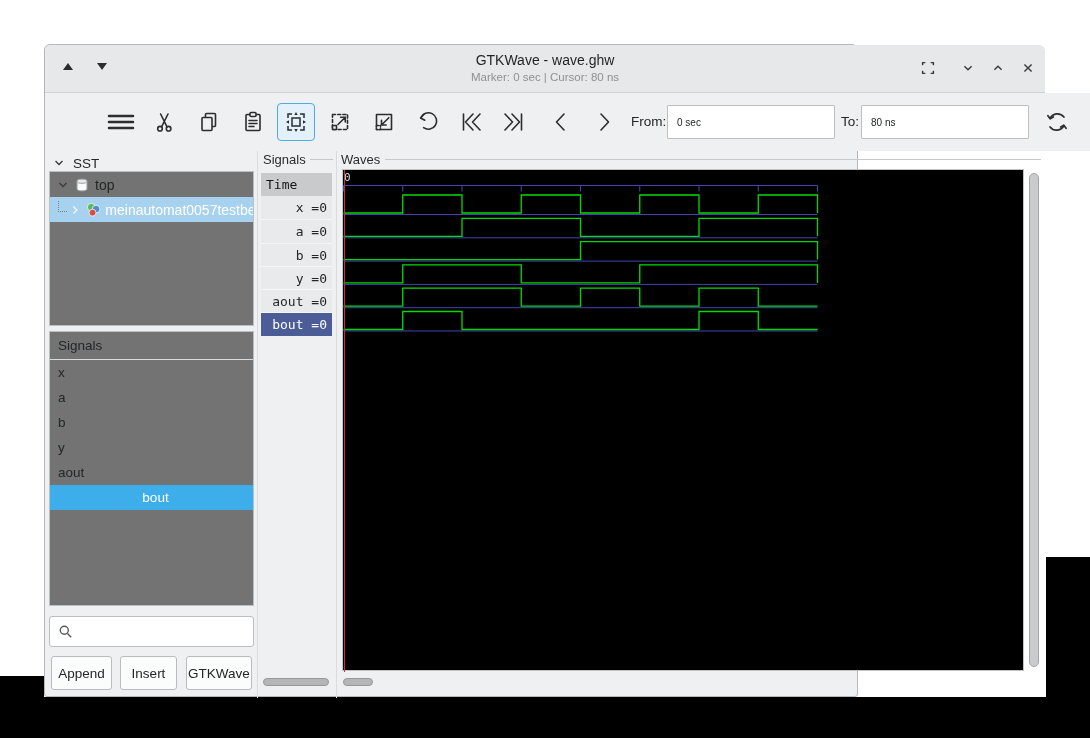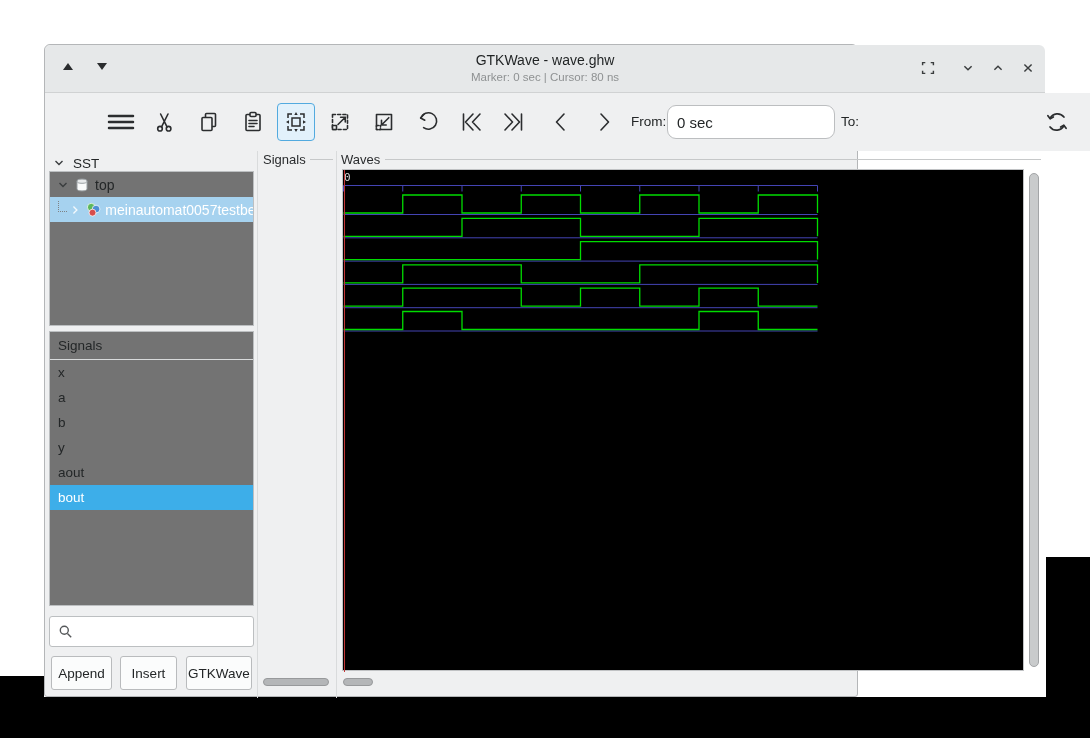--- a/index.html
+++ b/index.html
@@ -22,34 +22,34 @@
   .winctl svg { stroke:#3a3d3e; stroke-width:1.6; fill:none; }
 
   
   .toolbar { position:absolute; left:0; top:48px; width:1000px; height:58px; background:#eff0f1;margin-left:48px; }
   .ti { position:absolute; top:15px; width:28px; height:28px; display:flex; align-items:center; justify-content:center; }
   .ti svg { stroke:#2b2d2f; stroke-width:1.6; fill:none; stroke-linecap:round; stroke-linejoin:round; }
   .ti-box { position:absolute; top:10px; width:38px; height:38px; border:1px solid #52aadf; background:#e2f1fb;
             border-radius:4px; display:flex; align-items:center; justify-content:center; }
   .ti-box svg { stroke:#2b2d2f; stroke-width:1.5; fill:none; }
   .tb-label { position:absolute; top:21px; font-size:13.5px; color:#232627; }
-  .tb-input { position:absolute; top:12px; width:168px; height:34px; border:1px solid #bcbec0; border-radius:9px;
-              background:#fff; font-size:15px; padding:0 9px; color:#232627; font-family:"Liberation Sans",sans-serif; }
+  .tb-input { position:absolute; top:12px; width:168px; height:34px; border:1px solid #bcbec0; border-radius:1px;
+              background:#fff; font-size:10px; padding:0 9px; color:#232627; font-family:"Liberation Sans",sans-serif; }
 
   
   .sst-head { position:absolute; left:8px; top:110px; height:16px; display:flex; align-items:center; gap:8px; font-size:13.5px; }
   .panel-box { position:absolute; background:#737373; border:1px solid #bcbfc1; }
   .tree-box { left:4px; top:126px; width:205px; height:155px; overflow:hidden; }
   .tree-row { height:25px; display:flex; align-items:center; font-size:14px; }
   .tree-row.sel { background:#a6d2ef; color:#ffffff; }
   .tree-guide { width:9px; height:11px; border-left:1px dotted #7e8284; border-bottom:1px dotted #7e8284; margin:-6px 2px 0 8px; }
   .sigs-box { left:4px; top:286px; width:205px; height:275px; overflow:hidden; }
   .sigs-head { height:28px; line-height:28px; padding-left:8px; font-size:13.5px; border-bottom:1px solid #d8dadb; }
   .sig-item { height:25px; line-height:25px; padding-left:8px; font-size:13.5px; }
-  .sig-item.sel { background:#3daee9; color:#fff; }
+  .sig-item.sel { background:#3daee9; color:#fff;text-align:center; }
   .search-box { position:absolute; left:4px; top:571px; width:205px; height:31px; background:#fff;
                 border:1px solid #bcbfc1; border-radius:3px; }
   .search-box svg { position:absolute; left:8px; top:7px; stroke:#55585a; stroke-width:1.4; fill:none; }
   .search-input { position:absolute; left:28px; top:1px; width:172px; height:27px; border:none; outline:none;
                   font-size:13px; background:transparent; font-family:"Liberation Sans",sans-serif; }
   .act-btn { position:absolute; top:611px; height:34px; background:#fbfcfc; border:1px solid #b9bbbd;
              border-radius:3px; font-size:13.5px; color:#232627; text-align:center;
              font-family:"Liberation Sans",sans-serif; }
 
   
@@ -180,20 +180,21 @@
         </svg>
     </div>
     <div class="ti" style="left:497px;">
       <svg width="24" height="24" viewBox="0 0 24 24">
           <path d="M9 4 L16.5 12 L9 20"></path>
         </svg>
     </div>
     <div class="tb-label" style="left:538px;">From:</div>
     <input class="tb-input" style="left: 574px;" value="0 sec">
     <div class="tb-label" style="left:748px;">To:</div>
+    <input class="tb-input" style="left: 768px;" value="80 ns">
     <div class="ti" style="left:950px;">
       <svg width="26" height="26" viewBox="0 0 24 24">
           <path d="M18.4 7.4 A 7.6 7.6 0 0 0 5.6 8.6"></path>
           <path d="M5.6 16.6 A 7.6 7.6 0 0 0 18.4 15.4"></path>
           <path d="M3.6 6.2 L5.7 9 L8.6 7.4"></path>
           <path d="M20.4 17.8 L18.3 15 L15.4 16.6"></path>
         </svg>
     </div>
   </div>
 
@@ -248,20 +249,29 @@
   </div>
 
   <button class="act-btn" style="left:6px; width:61px;">Append</button>
   <button class="act-btn" style="left:75px; width:57px;">Insert</button>
   <button class="act-btn" style="left:141px; width:66px;">GTKWave</button>
 
   <div class="divider" style="left:212px;"></div>
   <div class="frame-label" style="left:218px;">Signals</div>
   <div class="frame-line" style="left:264px; width:24px;"></div>
 
+  <div class="sigtable">
+    <div class="hd">Time</div>
+    <div class="srow" style="border-top:none;">x =0</div>
+    <div class="srow">a =0</div>
+    <div class="srow">b =0</div>
+    <div class="srow">y =0</div>
+    <div class="srow">aout =0</div>
+    <div class="srow sel">bout =0</div>
+  </div>
 
   <div class="hscroll" style="left:216px; width:70px;">
     <div class="hthumb" style="left:2px; width:66px;"></div>
   </div>
 
   <div class="divider" style="left:291px;"></div>
   <div class="frame-label" style="left:296px;">Waves</div>
   <div class="frame-line" style="left:340px; width:656px;"></div>
 
   <div class="wave-canvas">

